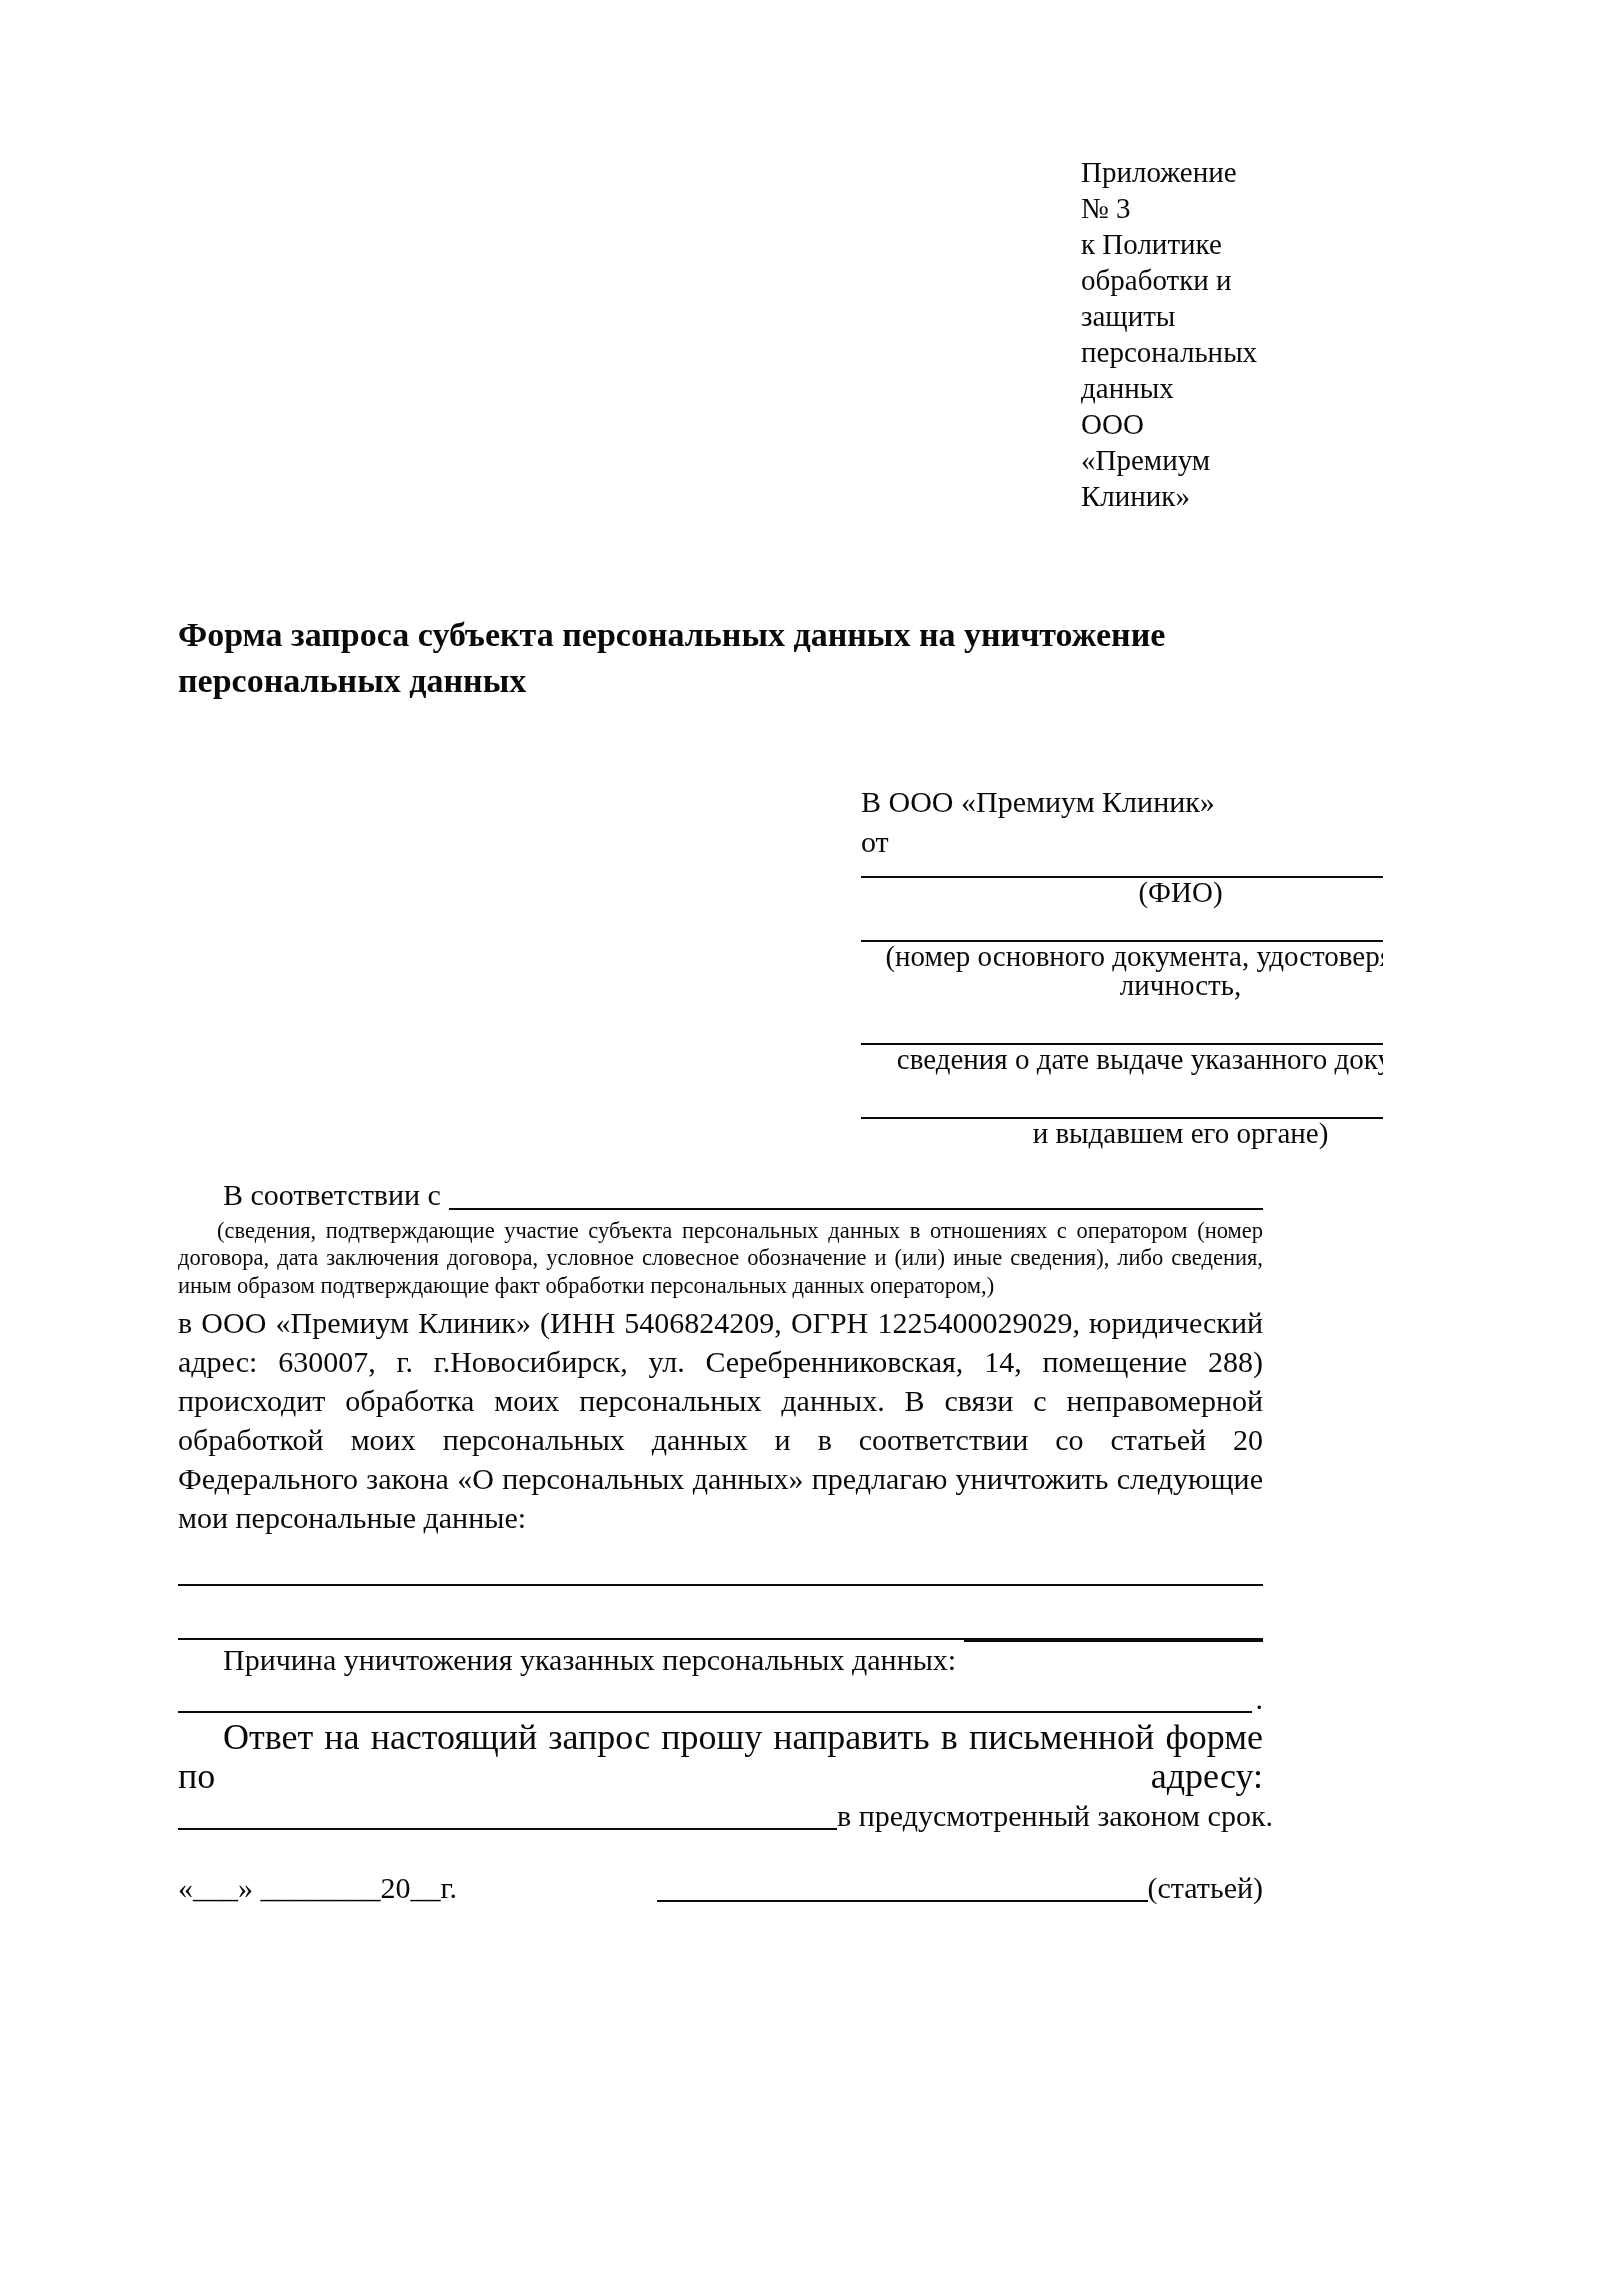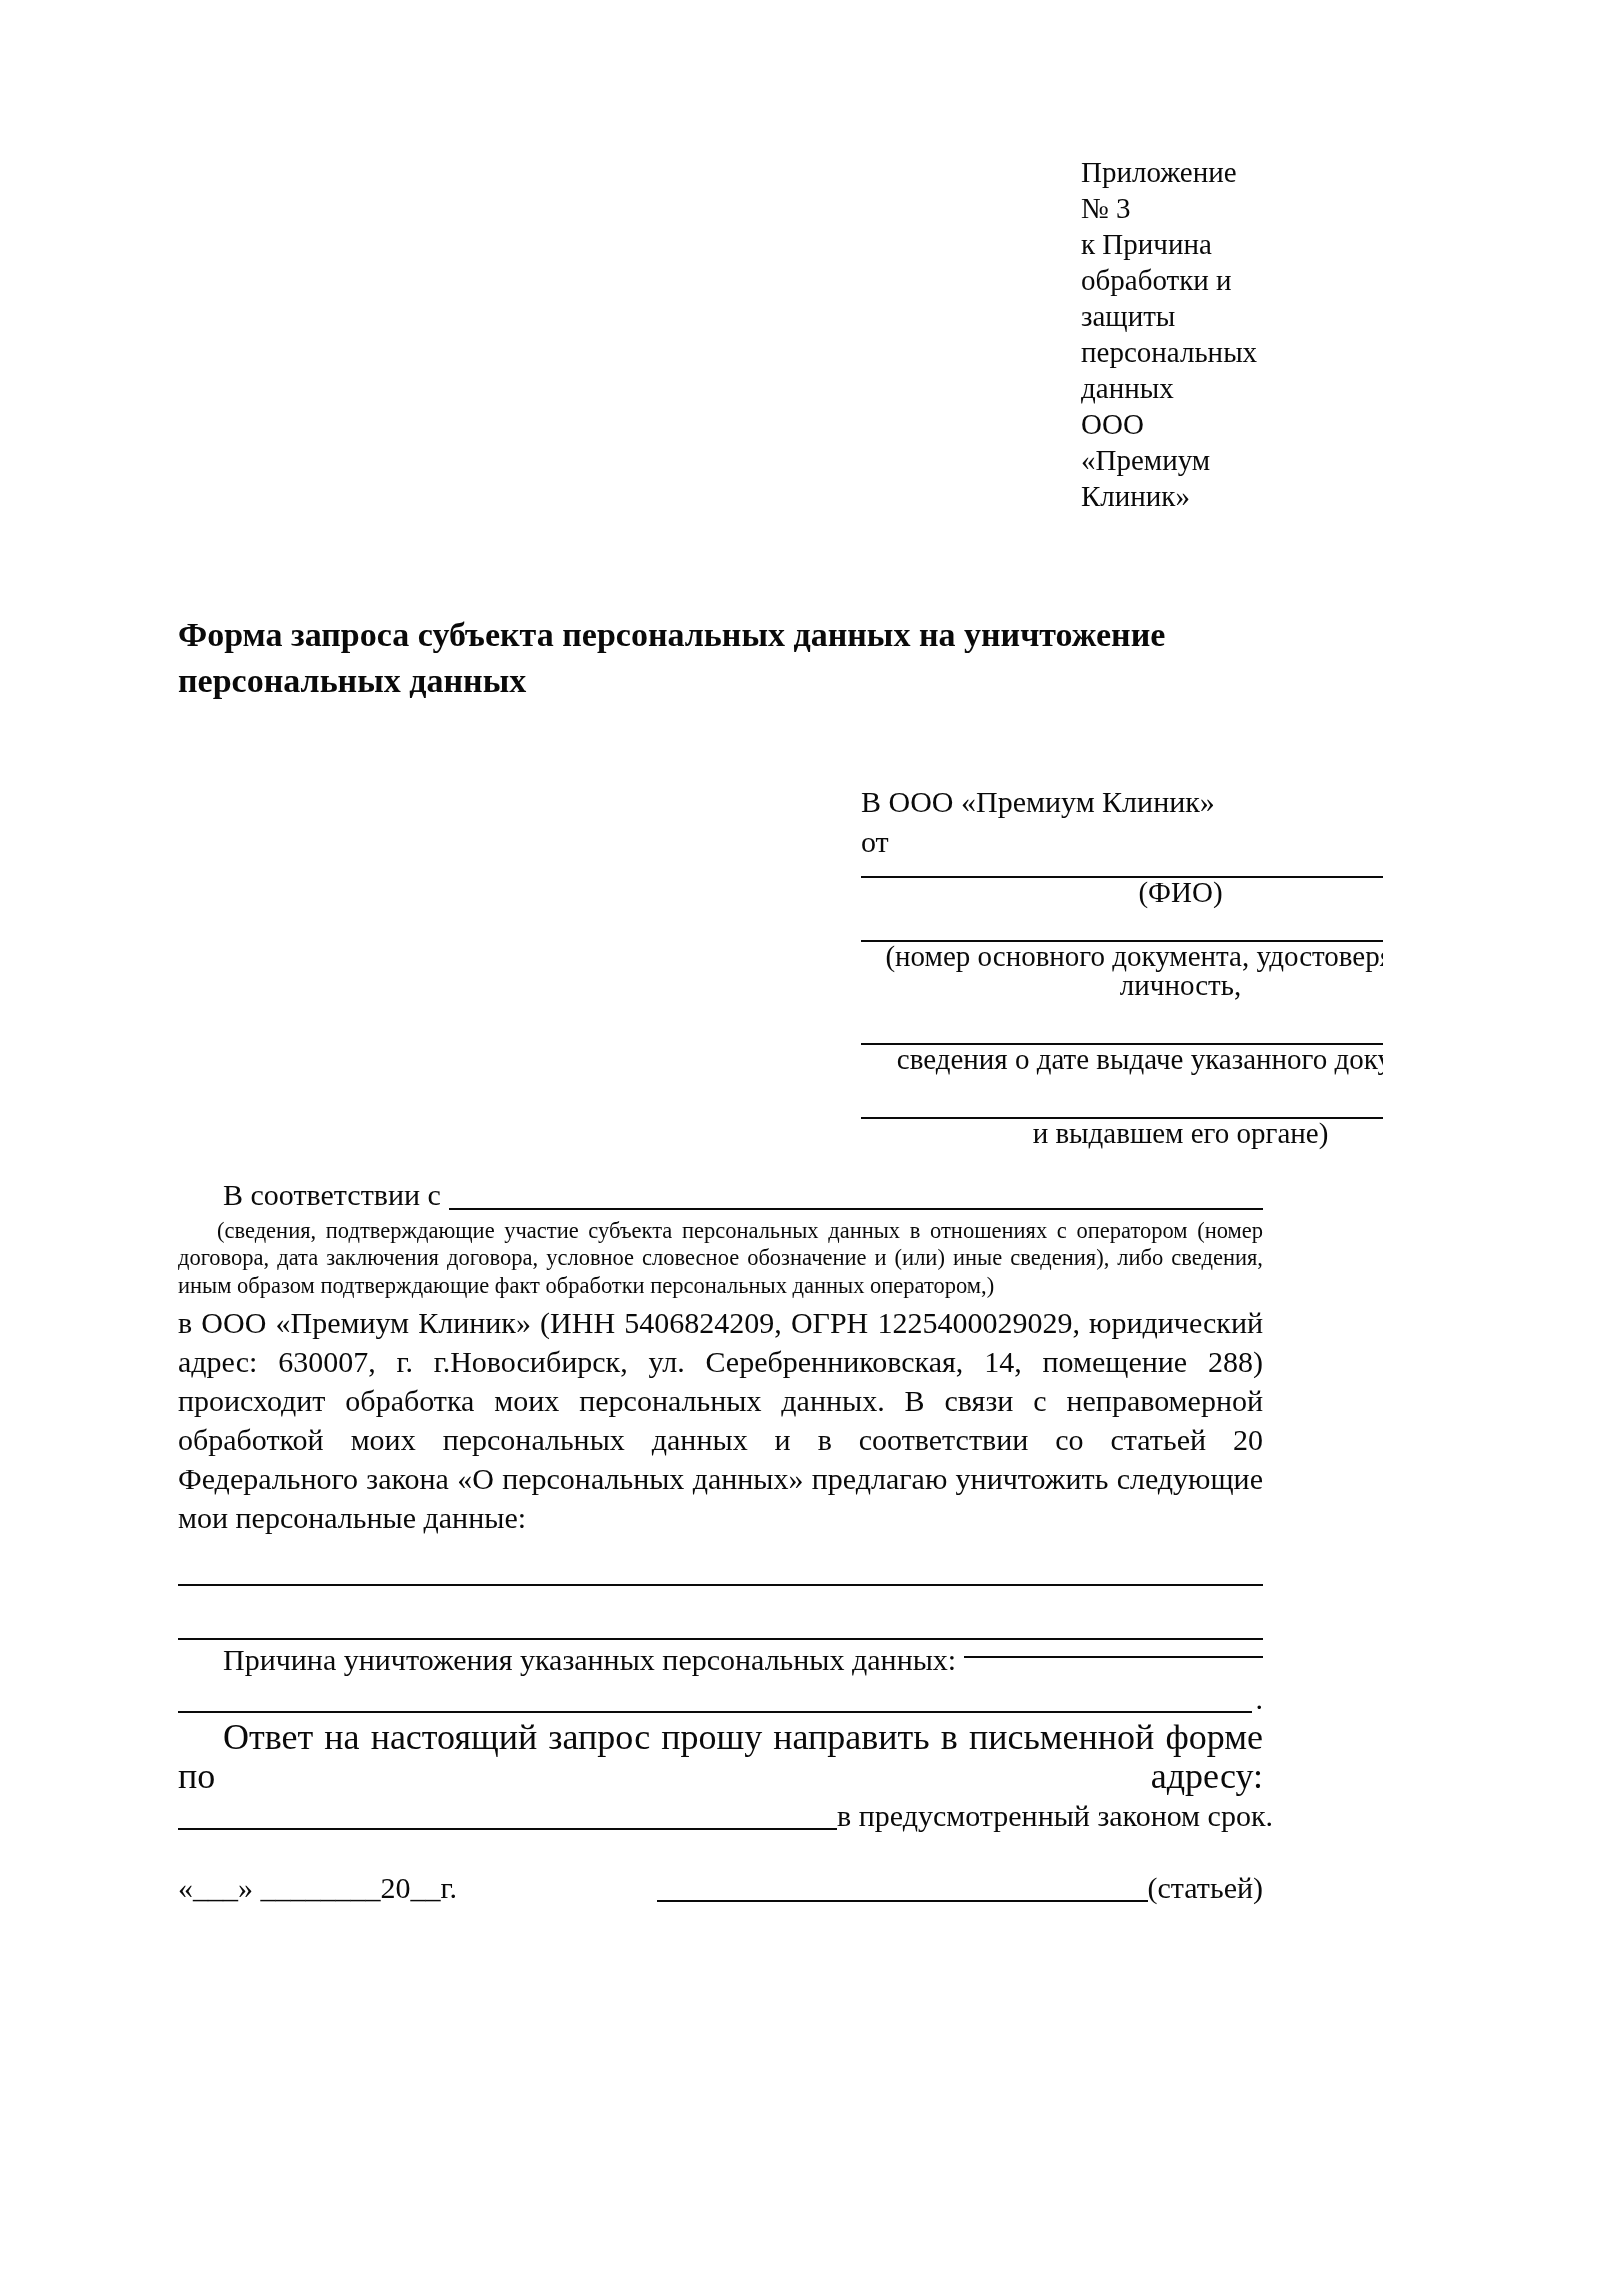--- a/index.html
+++ b/index.html
@@ -91,21 +91,21 @@
 
   .hr {
     height: 0;
     border-bottom: 2.9px solid #0a0a0a;
   }
   .hr1 { margin-top: 47px; }
   .hr2 { margin-top: 52px; }
 
   .reason-row {
     display: flex;
-    align-items: center;
+    align-items: flex-start;
     padding-left: 45px;
     font-size: 30px;
     line-height: 39px;
   }
   .reason-label { white-space: nowrap; }
 
   .period-row {
     display: flex;
     align-items: flex-end;
     font-size: 30px;
@@ -156,21 +156,21 @@
   }
   .nowrap { white-space: nowrap; }
 </style>
 </head>
 <body>
 
 <div class="page">
 
   <div class="appendix">
     <div>Приложение № 3</div>
-    <div>к Причина обработки и защиты</div>
+    <div>к Политике обработки и защиты</div>
     <div>персональных данных</div>
     <div>ООО «Премиум Клиник»</div>
   </div>
 
   <div class="title">Форма запроса субъекта персональных данных на уничтожение персональных данных</div>
 
   <div class="addressee">
     <div>В ООО «Премиум Клиник»</div>
     <div>от</div>
     <div class="rule r1"></div>

